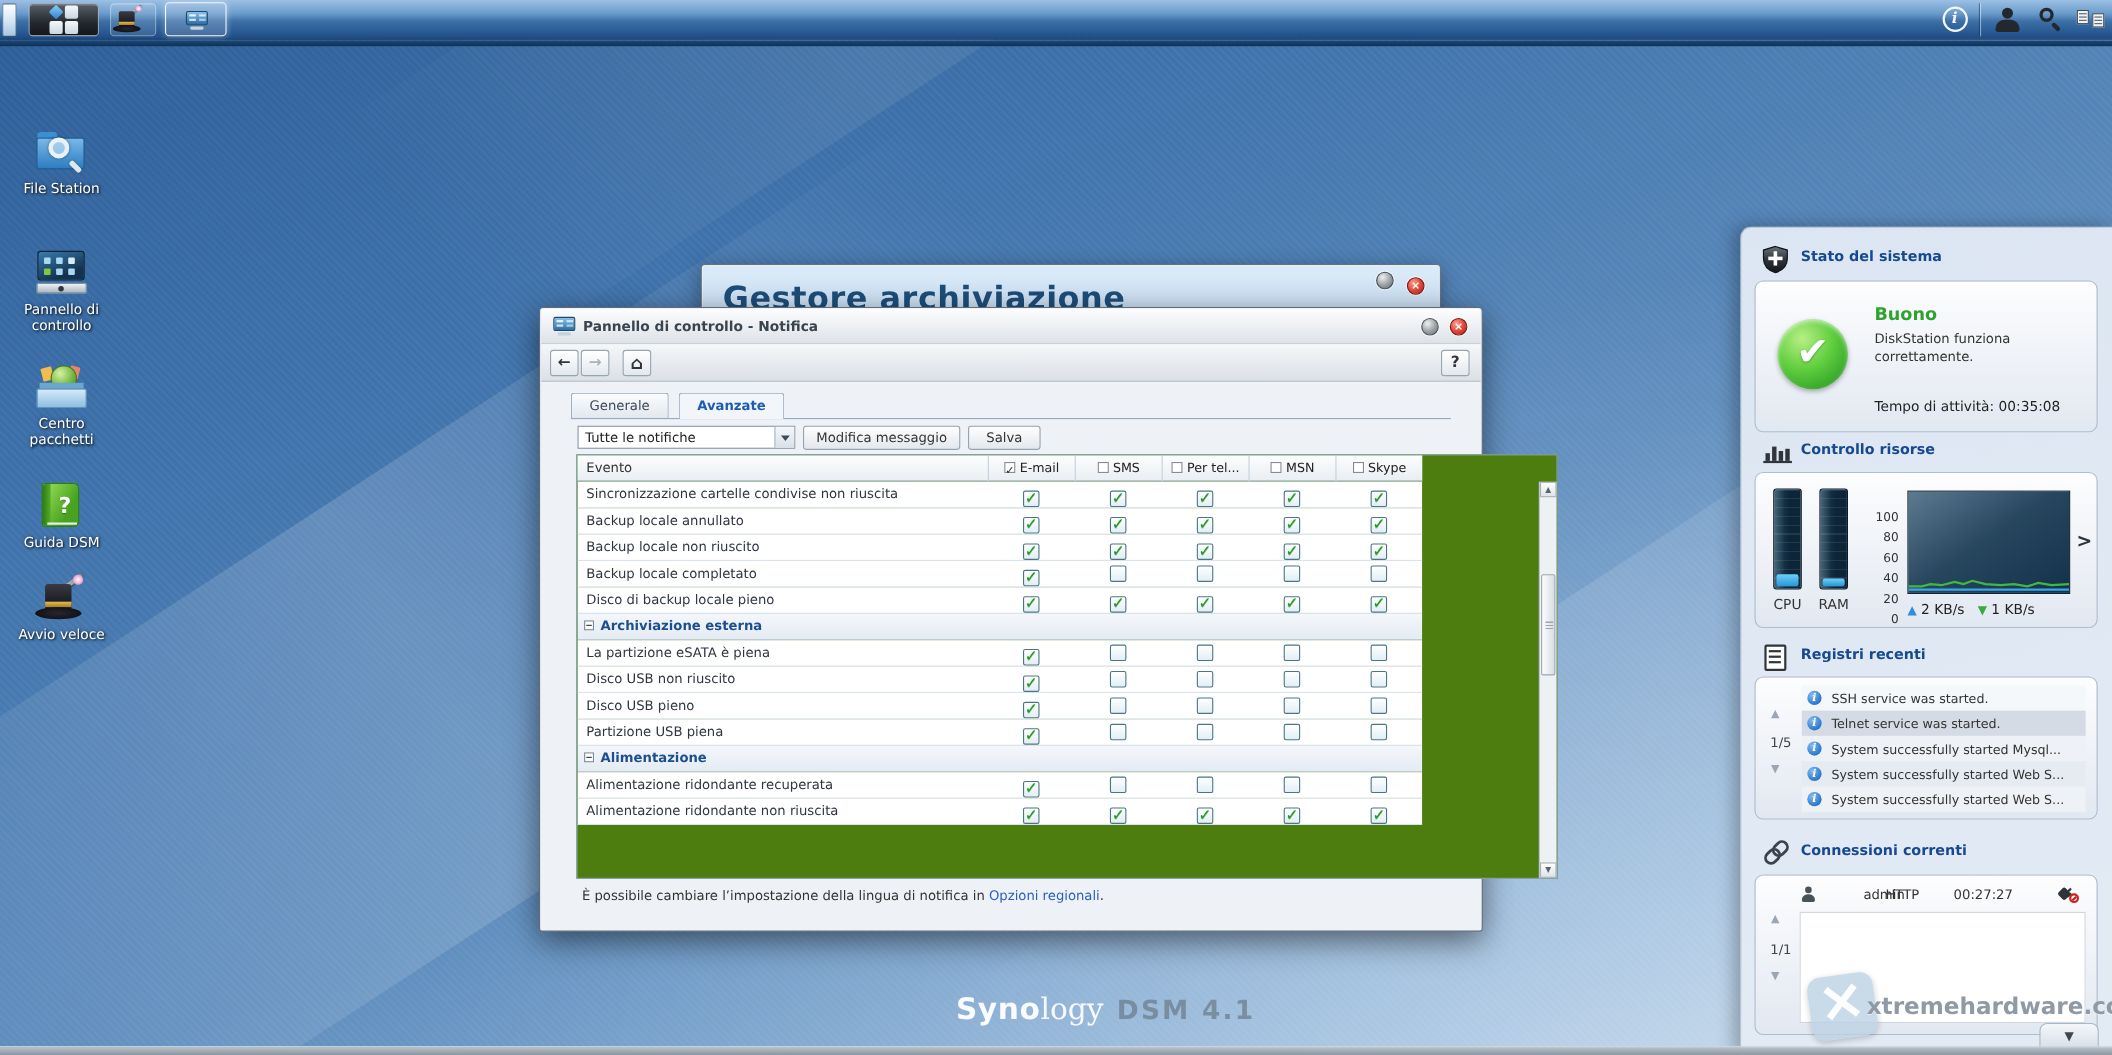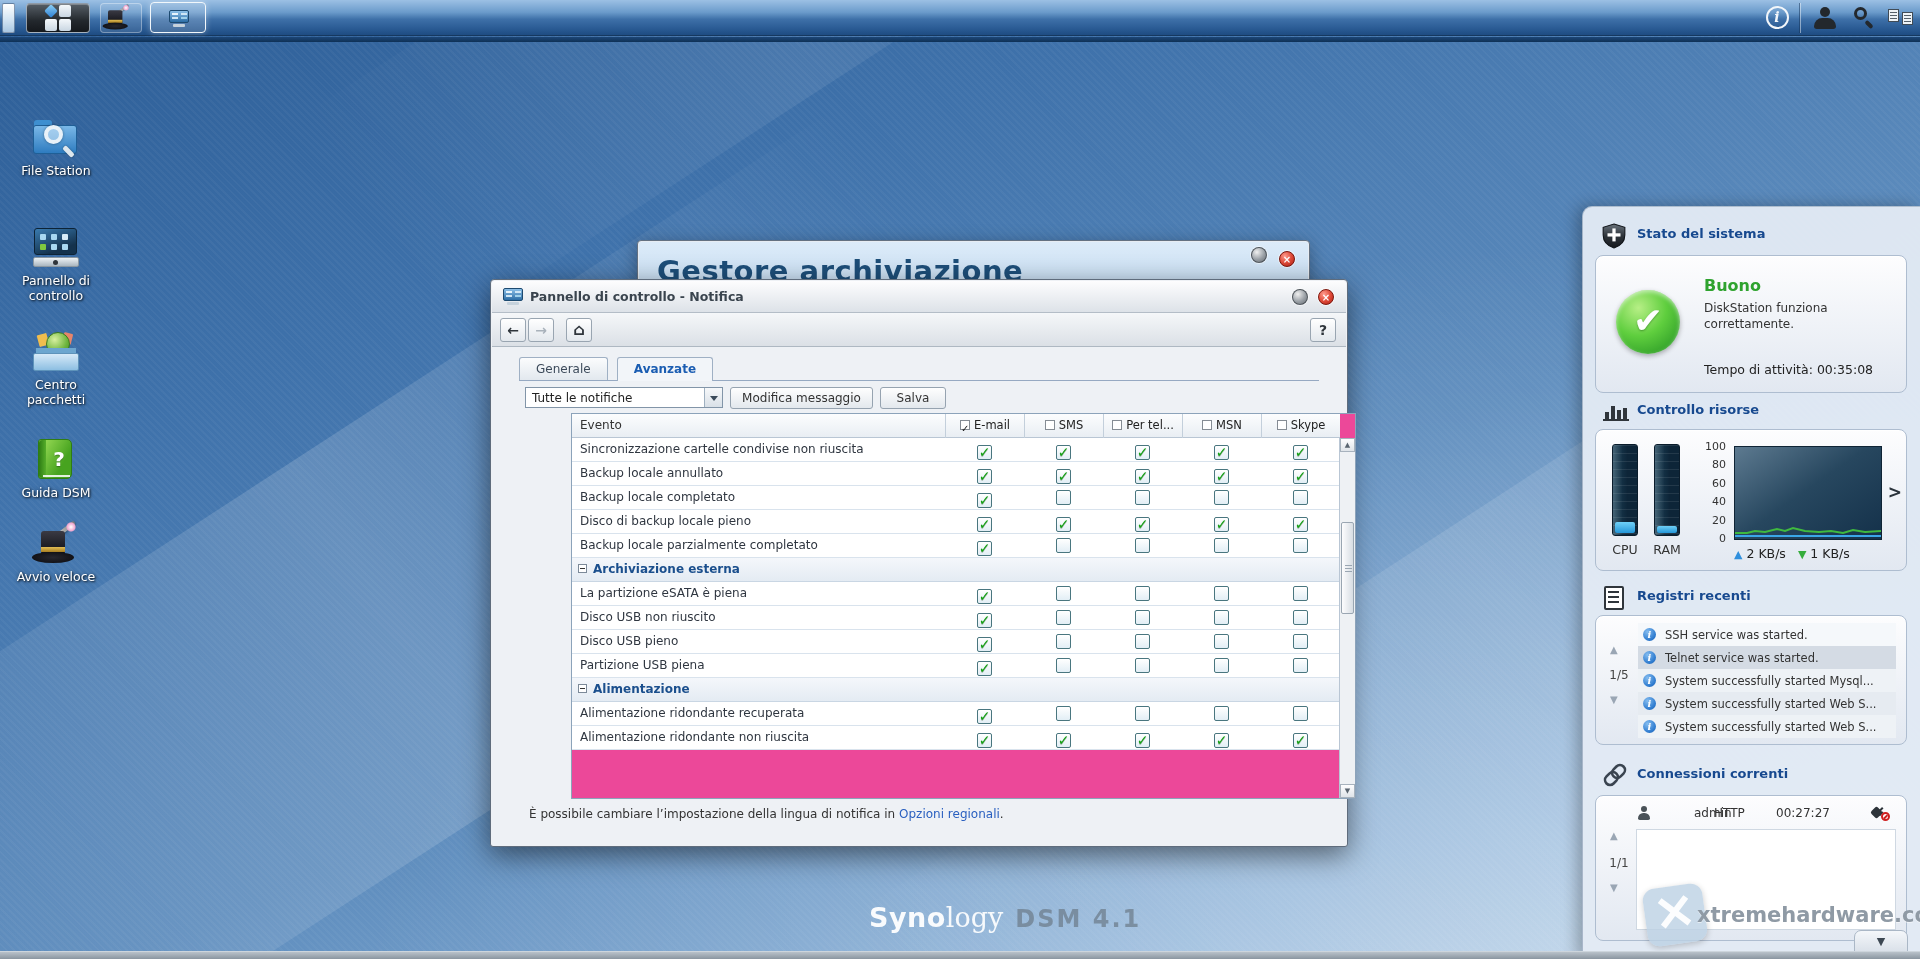--- a/index.html
+++ b/index.html
@@ -120,21 +120,21 @@
   .tab.active { background:#f2f5f9; color:#1b5db2; font-weight:bold; height:24px; position:relative; z-index:3; }
   .tabline { position:absolute; left:28px; right:28px; top:100px; border-bottom:1px solid #96a9c2; z-index:1; }
 
   .select { position:absolute; left:34px; top:107px; width:198px; height:21px; background:#fff; border:1px solid #8295a8; font-size:12px; color:#222; cursor:pointer; }
   .sel-text { position:absolute; left:6px; top:3px; }
   .sel-btn { position:absolute; right:0; top:0; bottom:0; width:18px; background:linear-gradient(#f6f8fa,#d9e0e7); border-left:1px solid #9fb0c0; }
   .sel-btn::before { content:""; position:absolute; left:5px; top:8px; border-left:4px solid transparent; border-right:4px solid transparent; border-top:5px solid #3a4a5a; }
   .dlg-btn { position:absolute; top:107px; height:22px; background:linear-gradient(#fefefe,#e3e8ed); border:1px solid #96a3b0; border-radius:3px; font-size:12px; color:#333; text-align:center; line-height:20px; cursor:pointer; }
   #btn-edit { left:239px; width:143px; } #btn-save { left:389px; width:66px; }
 
-  .tbl { position:absolute; left:33px; top:133px; width:785px; height:386px; background:#ec4899; border:1px solid #8ca3ba;margin-left:47px; }
+  .tbl { position:absolute; left:33px; top:133px; width:892px; height:386px; background:#4d7c0f; border:1px solid #8ca3ba; }
   .tbl-header { position:absolute; left:0; top:0; width:768px; height:24px; background:linear-gradient(#fcfdfe,#e9eef3); border-bottom:1px solid #b9c6d4; }
   .hdr-evt { position:absolute; left:8px; top:4px; font-size:12px; color:#333; }
   .hdr-cols { position:absolute; left:373px; top:0; display:flex; height:24px; }
   .hdr-col { width:79px; border-left:1px solid #c3cfdb; text-align:center; font-size:11.5px; color:#222; line-height:23px; white-space:nowrap; overflow:hidden; cursor:pointer; }
   .mini-cb { position:relative; display:inline-block; width:10px; height:10px; border:1px solid #858c94; background:#fff; vertical-align:-1px; margin-right:4px; }
   .mini-cb.checked::before { content:"✓"; position:absolute; left:0px; top:-4px; font-size:10px; font-weight:bold; color:#222; }
   .tbl-body { position:absolute; left:0; top:24px; width:768px; height:360px; overflow:hidden; }
   .ev-row { position:relative; height:24px; border-bottom:1px solid #d9e3ed; background:#fff; }
   .ev-label { position:absolute; left:8px; top:0; line-height:23px; font-size:12px; color:#2f3640; white-space:nowrap; }
   .checks { position:absolute; left:373px; top:0; width:395px; height:24px; display:flex; }
@@ -169,21 +169,21 @@
   .health-uptime { position:absolute; left:108px; top:106px; font-size:12.5px; color:#222; }
   #wh-res { top:192px; } #wb-res { top:222px; height:142px; }
   .gauge { position:absolute; top:14px; width:26px; height:92px; background:linear-gradient(90deg,#1d4258,#0d2538 60%);
     border:1px solid #0a1c2b; border-radius:3px; overflow:hidden; }
   .gauge::before { content:""; position:absolute; inset:0; background:repeating-linear-gradient(180deg, rgba(255,255,255,0.09) 0 1px, transparent 1px 8px), linear-gradient(90deg, rgba(255,255,255,.18), transparent 40%); }
   #g-cpu { left:16px; } #g-ram { left:58px; }
   .gauge-fill { position:absolute; left:2px; right:2px; bottom:2px; background:linear-gradient(#6fd0f7,#2496d8); border-radius:2px; }
   .gauge-label { position:absolute; top:112px; width:32px; text-align:center; font-size:12.5px; color:#333; }
   #gl-cpu { left:13px; } #gl-ram { left:55px; }
   .yticks { position:absolute; left:104px; top:0; width:30px; }
-  .ytick { position:absolute; right:4px; font-size:11px; color:#333; }
+  .ytick { position:absolute; right:4px; font-size:11px; color:#333;margin-top:24px; }
   .net-graph { position:absolute; left:138px; top:16px; width:148px; height:94px;
     background:linear-gradient(145deg,#5d7a90 0%,#27475f 48%,#14314a 100%); border:1px solid #0f2435; }
   .next-arrow { position:absolute; right:4px; top:52px; font-size:17px; font-weight:bold; color:#2b333b; cursor:pointer; }
   .kbs { position:absolute; left:138px; top:116px; font-size:12.5px; color:#222; white-space:nowrap; }
   .arr-up { color:#2f8fdd; font-size:11px; } .arr-dn { color:#35ad3c; font-size:11px; margin-left:8px; }
   #wh-logs { top:378px; } #wb-logs { top:408px; height:130px; }
   .pager { position:absolute; left:8px; top:0; bottom:0; width:30px; }
   .pg-up, .pg-dn { position:absolute; left:6px; font-size:10px; color:#9aa6b4; cursor:pointer; }
   .pg-num { position:absolute; left:0px; width:30px; text-align:center; font-size:12px; color:#444; }
   #wb-logs .pg-up { top:28px; } #wb-logs .pg-num { top:52px; } #wb-logs .pg-dn { top:78px; }
@@ -400,47 +400,47 @@
             <span class="ev-label">Backup locale annullato</span>
             <span class="checks">
               <span class="chk-cell"><span class="cb3d on"></span></span>
               <span class="chk-cell"><span class="cb3d on"></span></span>
               <span class="chk-cell"><span class="cb3d on"></span></span>
               <span class="chk-cell"><span class="cb3d on"></span></span>
               <span class="chk-cell"><span class="cb3d on"></span></span>
             </span>
           </div>
           <div class="ev-row">
+            <span class="ev-label">Backup locale non riuscito</span>
+            <span class="checks">
+              <span class="chk-cell"><span class="cb3d on"></span></span>
+              <span class="chk-cell"><span class="cb3d on"></span></span>
+              <span class="chk-cell"><span class="cb3d on"></span></span>
+              <span class="chk-cell"><span class="cb3d on"></span></span>
+              <span class="chk-cell"><span class="cb3d on"></span></span>
+            </span>
+          </div>
+          <div class="ev-row">
             <span class="ev-label">Backup locale completato</span>
             <span class="checks">
               <span class="chk-cell"><span class="cb3d on"></span></span>
               <span class="chk-cell"><span class="cb3d"></span></span>
               <span class="chk-cell"><span class="cb3d"></span></span>
               <span class="chk-cell"><span class="cb3d"></span></span>
               <span class="chk-cell"><span class="cb3d"></span></span>
             </span>
           </div>
           <div class="ev-row">
             <span class="ev-label">Disco di backup locale pieno</span>
             <span class="checks">
               <span class="chk-cell"><span class="cb3d on"></span></span>
               <span class="chk-cell"><span class="cb3d on"></span></span>
               <span class="chk-cell"><span class="cb3d on"></span></span>
               <span class="chk-cell"><span class="cb3d on"></span></span>
               <span class="chk-cell"><span class="cb3d on"></span></span>
-            </span>
-          </div>
-          <div class="ev-row">
-            <span class="ev-label">Backup locale parzialmente completato</span>
-            <span class="checks">
-              <span class="chk-cell"><span class="cb3d on"></span></span>
-              <span class="chk-cell"><span class="cb3d"></span></span>
-              <span class="chk-cell"><span class="cb3d"></span></span>
-              <span class="chk-cell"><span class="cb3d"></span></span>
-              <span class="chk-cell"><span class="cb3d"></span></span>
             </span>
           </div>
           <div class="grp-row"><span class="grp-box"></span><span>Archiviazione esterna</span></div>
           <div class="ev-row">
             <span class="ev-label">La partizione eSATA è piena</span>
             <span class="checks">
               <span class="chk-cell"><span class="cb3d on"></span></span>
               <span class="chk-cell"><span class="cb3d"></span></span>
               <span class="chk-cell"><span class="cb3d"></span></span>
               <span class="chk-cell"><span class="cb3d"></span></span>

